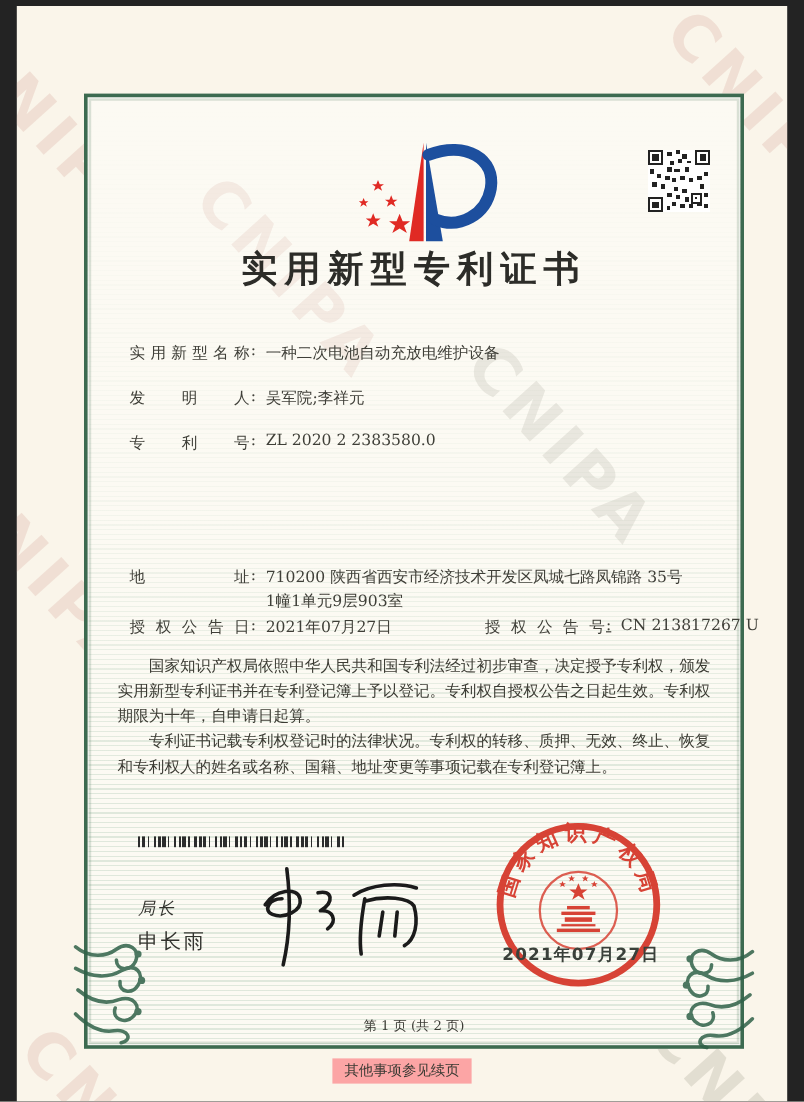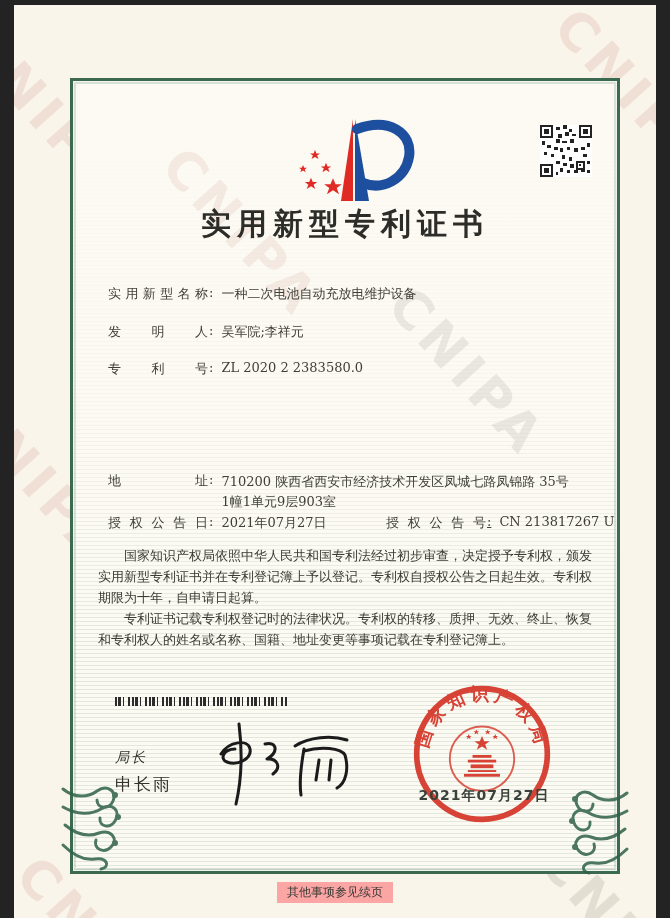--- a/index.html
+++ b/index.html
@@ -24,21 +24,21 @@
   .logo{position:absolute;left:218px;top:36px;}
   .qr{position:absolute;left:467px;top:44px;width:52px;height:52px;}
   .title{position:absolute;left:0;top:123px;width:100%;text-align:center;font-size:30px;font-weight:bold;
          letter-spacing:6px;color:#2c2c28;font-family:"DejaVu Serif","Liberation Serif",serif;}
   .frow{position:absolute;left:35px;font-size:13px;color:#3f3f38;white-space:nowrap;
         font-family:"DejaVu Serif","Liberation Serif",serif;}
   .flabel{display:inline-block;width:100px;text-align:justify;text-align-last:justify;vertical-align:top;}
   .fcolon{margin:0 8px 0 1px;}
   .fvalue{display:inline-block;vertical-align:top;}
   .fvalue.wrap{white-space:normal;width:348px;line-height:20px;}
-  .fgroup2{position:absolute;left:278px;top:0;white-space:nowrap;text-decoration:underline;}
+  .fgroup2{position:absolute;left:296px;top:0;white-space:nowrap;text-decoration:underline;}
   .legal{position:absolute;left:25px;top:464px;width:494px;font-size:13px;line-height:21px;color:#3b3b33;
          text-align:justify;font-family:"DejaVu Serif","Liberation Serif",serif;}
   .legal p{margin:0;text-indent:2em;}
   .barcode{position:absolute;left:42px;top:616px;width:172px;height:9px;
            background:repeating-linear-gradient(90deg,#2c2c2c 0 2px,transparent 2px 3px,#2c2c2c 3px 6px,
                       transparent 6px 8px,#2c2c2c 8px 9px,transparent 9px 13px,#2c2c2c 13px 15px,transparent 15px 17px);}
   .sig-title{position:absolute;left:42px;top:668px;font-size:14px;color:#33332e;letter-spacing:2px;font-style:italic;}
   .sig-name{position:absolute;left:42px;top:692px;font-size:17px;color:#33332e;letter-spacing:2px;}
   .signature{position:absolute;left:130px;top:635px;}
   .seal{position:absolute;left:338px;top:602px;opacity:.95;}
@@ -161,20 +161,21 @@
           <rect x="-10" y="-4" width="20" height="3"></rect>
           <rect x="-15" y="1" width="30" height="3"></rect>
           <rect x="-12" y="6" width="24" height="4"></rect>
           <rect x="-15" y="12" width="30" height="2"></rect>
           <rect x="-19" y="16" width="38" height="3"></rect>
         </g>
       </g>
     </svg>
     <div class="seal-date">2021年07月27日</div>
 
+    <div class="pagenum">第 1 页 (共 2 页)</div>
 
     <svg class="orn orn-bl" width="64" height="86" viewBox="0 0 64 86">
       <g fill="none" stroke="#2f6148" stroke-width="3" stroke-linecap="round" opacity=".85">
         <path d="M60,4 C48,14 34,12 26,6 C16,-1 6,6 10,16 C14,25 26,24 26,15"></path>
         <path d="M60,22 C46,30 32,30 22,24 C10,17 2,26 8,36 C13,44 24,42 23,33"></path>
         <path d="M58,40 C46,50 34,52 24,48 C12,44 4,54 12,62 C19,69 30,64 27,55"></path>
         <path d="M60,60 C50,70 40,76 28,74 C16,72 12,82 22,84"></path>
         <circle cx="8" cy="10" r="3" fill="#2f6148" stroke="none"></circle>
         <circle cx="5" cy="32" r="3" fill="#2f6148" stroke="none"></circle>
         <circle cx="8" cy="58" r="3" fill="#2f6148" stroke="none"></circle>

